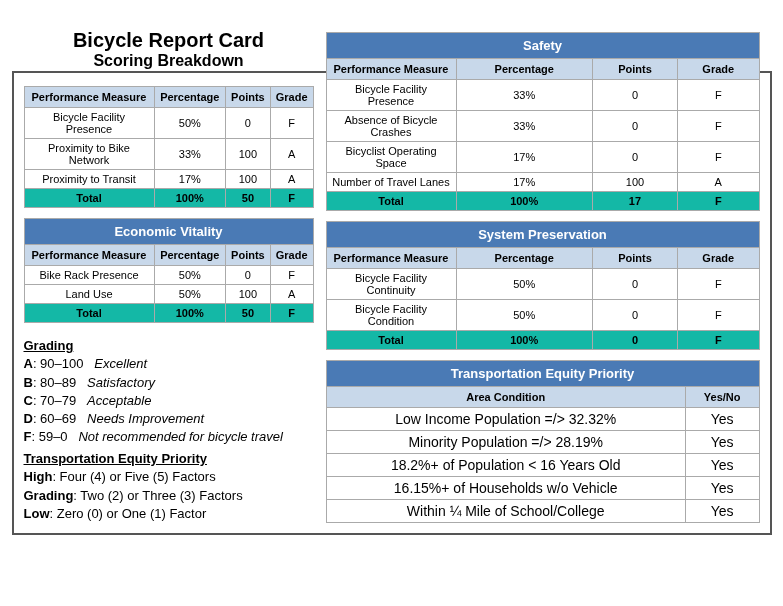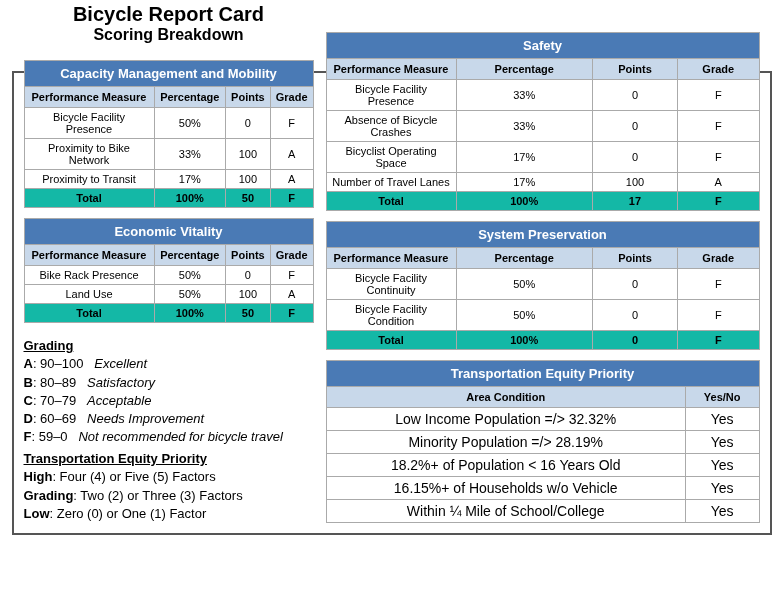--- a/index.html
+++ b/index.html
@@ -151,23 +151,20 @@
 
   <div class="left-col">
 
     <div class="report-title">
       <h1>Bicycle Report Card</h1>
       <h2>Scoring Breakdown</h2>
     </div>
 
     <table class="section-table">
       <tbody>
-          <tr>
-            <td colspan="4" class="section-header">Capacity Management and Mobility</td>
-          </tr>
       <tr class="col-header-row">
         <td>Performance Measure</td>
         <td>Percentage</td>
         <td>Points</td>
         <td>Grade</td>
       </tr>
       <tr class="data-row">
         <td>Bicycle Facility Presence</td>
         <td>50%</td>
         <td>0</td>

